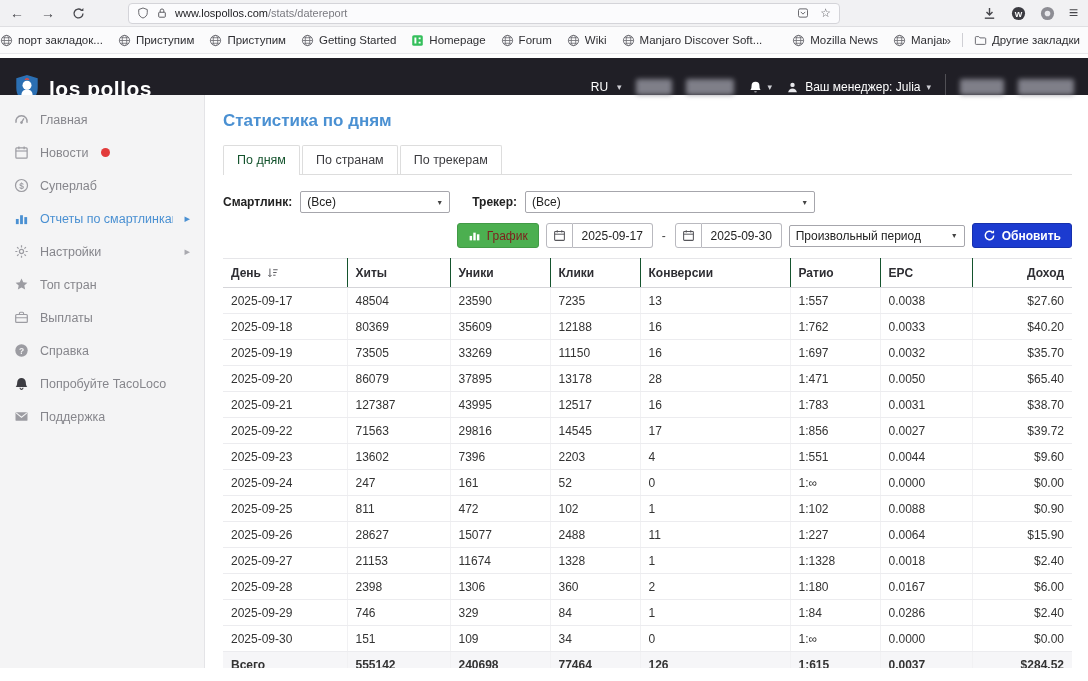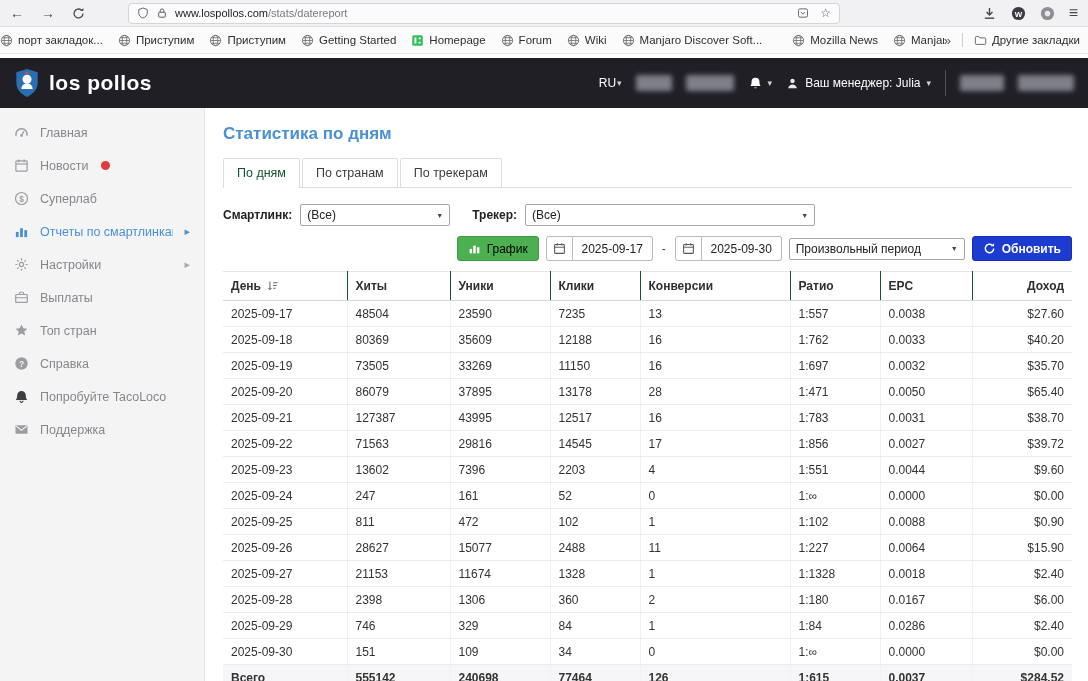--- a/index.html
+++ b/index.html
@@ -24,27 +24,27 @@
   
   .bookmarks-bar{height:27px;background:#fbfbfc;border-bottom:1px solid #e8e8eb;display:flex;align-items:center;padding:0 8px 0 0;font-size:11.5px;color:#2f2f33;}
   .bookmarks-list{display:flex;align-items:center;gap:15px;overflow:hidden;white-space:nowrap;}
   .bookmark{display:flex;align-items:flex-start;gap:5px;cursor:pointer;white-space:nowrap;}
   .bookmark .icon{width:13px;height:13px;color:#6a6a70;flex-shrink:0;}
   .bm-divider{width:1px;height:14px;background:#cfcfd4;}
   .bookmarks-right{margin-left:auto;display:flex;align-items:center;gap:11px;}
   .chevrons{color:#55555a;font-size:13px;cursor:pointer;}
 
   
-  .app-header{height:50px;background:#201f26;display:flex;align-items:center;padding:16px 14px;color:#fff;margin-top:4px;}
+  .app-header{height:37px;background:#201f26;display:flex;align-items:flex-start;padding:16px 14px;color:#fff;margin-top:4px;}
   .logo{display:flex;align-items:center;gap:9px;cursor:pointer;}
   .logo-mark{width:26px;height:30px;}
   .logo-mark svg{width:100%;height:100%;display:block;}
   .logo-text{font-size:21px;font-weight:bold;letter-spacing:.5px;}
   .header-right{margin-left:auto;display:flex;align-items:center;gap:14px;font-size:12px;}
-  .lang{display:flex;align-items:center;gap:1px;cursor:pointer;margin-left:20px;}
+  .lang{display:flex;align-items:center;gap:9px;cursor:pointer;margin-left:20px;}
   .caret{font-size:9px;color:#cfcfd4;}
   .blur-block{height:16px;background:#90909a;border-radius:2px;filter:blur(2.5px);opacity:.85;}
   .w36{width:36px}.w48{width:48px}.w44{width:44px}.w56{width:56px}
   .bell-group{display:flex;align-items:center;gap:5px;cursor:pointer;}
   .icon.bell{width:15px;height:15px;color:#fff;}
   .manager{display:flex;align-items:center;gap:6px;cursor:pointer;}
   .icon.person{width:13px;height:13px;color:#e8e8ec;}
   .v-divider{width:1px;height:26px;background:rgba(255,255,255,.22);}
 
   
@@ -69,21 +69,21 @@
   .tab.active::after{content:"";position:absolute;left:0;right:0;bottom:-1px;height:1px;background:#fff;}
 
   .filters{display:flex;align-items:center;gap:8px;margin-top:16px;font-size:12px;}
   .f-label{font-weight:bold;color:#222;}
   .ml{margin-left:14px;}
   .select{height:22px;border:1px solid #a6a6ac;background:#fff;display:flex;align-items:center;justify-content:space-between;padding:0 6px;font-size:12px;color:#222;cursor:pointer;border-radius:2px;gap:8px;}
   .sel-caret{font-size:7px;color:#444;}
   .w150{width:150px}.w290{width:290px}.w172{width:176px}
 
   .toolbar{display:flex;align-items:center;justify-content:flex-end;gap:7px;margin-top:10px;font-size:12px;}
-  .btn-green{display:flex;align-items:center;gap:6px;background:#4caf50;border:1px solid #429a46;color:#000000;height:25px;padding:0 10px;border-radius:3px;font-size:12px;cursor:pointer;font-family:inherit;}
+  .btn-green{display:flex;align-items:center;gap:6px;background:#4caf50;border:1px solid #429a46;color:#7f1d1d;height:25px;padding:0 10px;border-radius:3px;font-size:12px;cursor:pointer;font-family:inherit;}
   .btn-green .icon{width:13px;height:13px;color:#fff;}
   .date-group{display:flex;}
   .cal-btn{width:27px;height:25px;border:1px solid #b9b9bf;background:#fff;display:flex;align-items:center;justify-content:center;border-radius:3px 0 0 3px;cursor:pointer;color:#55555a;}
   .cal-btn .icon{width:13px;height:13px;}
   .date-input{width:80px;height:25px;border:1px solid #b9b9bf;border-left:none;border-radius:0 3px 3px 0;display:flex;align-items:center;justify-content:center;background:#fff;color:#222;cursor:text;}
   .dash{color:#444;margin:0 2px;}
   .btn-blue{display:flex;align-items:center;gap:6px;background:#1c3bd0;border:1px solid #1630ad;color:#fff;height:25px;padding:0 10px;border-radius:3px;font-size:12px;font-weight:bold;cursor:pointer;font-family:inherit;}
   .btn-blue .icon{width:13px;height:13px;color:#fff;}
 
   .stats-table{width:100%;border-collapse:collapse;margin-top:10px;table-layout:fixed;font-size:12px;}
@@ -373,33 +373,33 @@
               <circle cx="8" cy="8" r="2.2" fill="none" stroke="currentColor" stroke-width="1.3"></circle>
               <path d="M8 1.4v2.2M8 12.4v2.2M1.4 8h2.2M12.4 8h2.2M3.3 3.3l1.6 1.6M11.1 11.1l1.6 1.6M12.7 3.3l-1.6 1.6M4.9 11.1l-1.6 1.6" stroke="currentColor" stroke-width="1.3"></path>
             </svg>
           </span>
           <span class="side-label">Настройки</span>
           <span class="side-arrow">▸</span>
         </div>
         <div class="side-item">
           <span class="icon">
             <svg viewBox="0 0 16 16">
+              <path d="M8 1.6l1.9 4 4.4.5-3.3 3 .9 4.3L8 11.2l-3.9 2.2.9-4.3-3.3-3 4.4-.5z" fill="currentColor"></path>
+            </svg>
+          </span>
+          <span class="side-label">Топ стран</span>
+        </div>
+        <div class="side-item">
+          <span class="icon">
+            <svg viewBox="0 0 16 16">
               <rect x="1.8" y="4.8" width="12.4" height="8.4" rx="1" fill="none" stroke="currentColor" stroke-width="1.3"></rect>
               <path d="M5.8 4.8V3.4a1 1 0 0 1 1-1h2.4a1 1 0 0 1 1 1v1.4M1.8 8.2h12.4" stroke="currentColor" stroke-width="1.2" fill="none"></path>
             </svg>
           </span>
           <span class="side-label">Выплаты</span>
-        </div>
-        <div class="side-item">
-          <span class="icon">
-            <svg viewBox="0 0 16 16">
-              <path d="M8 1.6l1.9 4 4.4.5-3.3 3 .9 4.3L8 11.2l-3.9 2.2.9-4.3-3.3-3 4.4-.5z" fill="currentColor"></path>
-            </svg>
-          </span>
-          <span class="side-label">Топ стран</span>
         </div>
         <div class="side-item">
           <span class="icon">
             <svg viewBox="0 0 16 16">
               <circle cx="8" cy="8" r="6.6" fill="currentColor"></circle>
               <text x="8" y="11.2" font-size="9" font-weight="bold" fill="#f4f4f5" text-anchor="middle">?</text>
             </svg>
           </span>
           <span class="side-label">Справка</span>
         </div>

